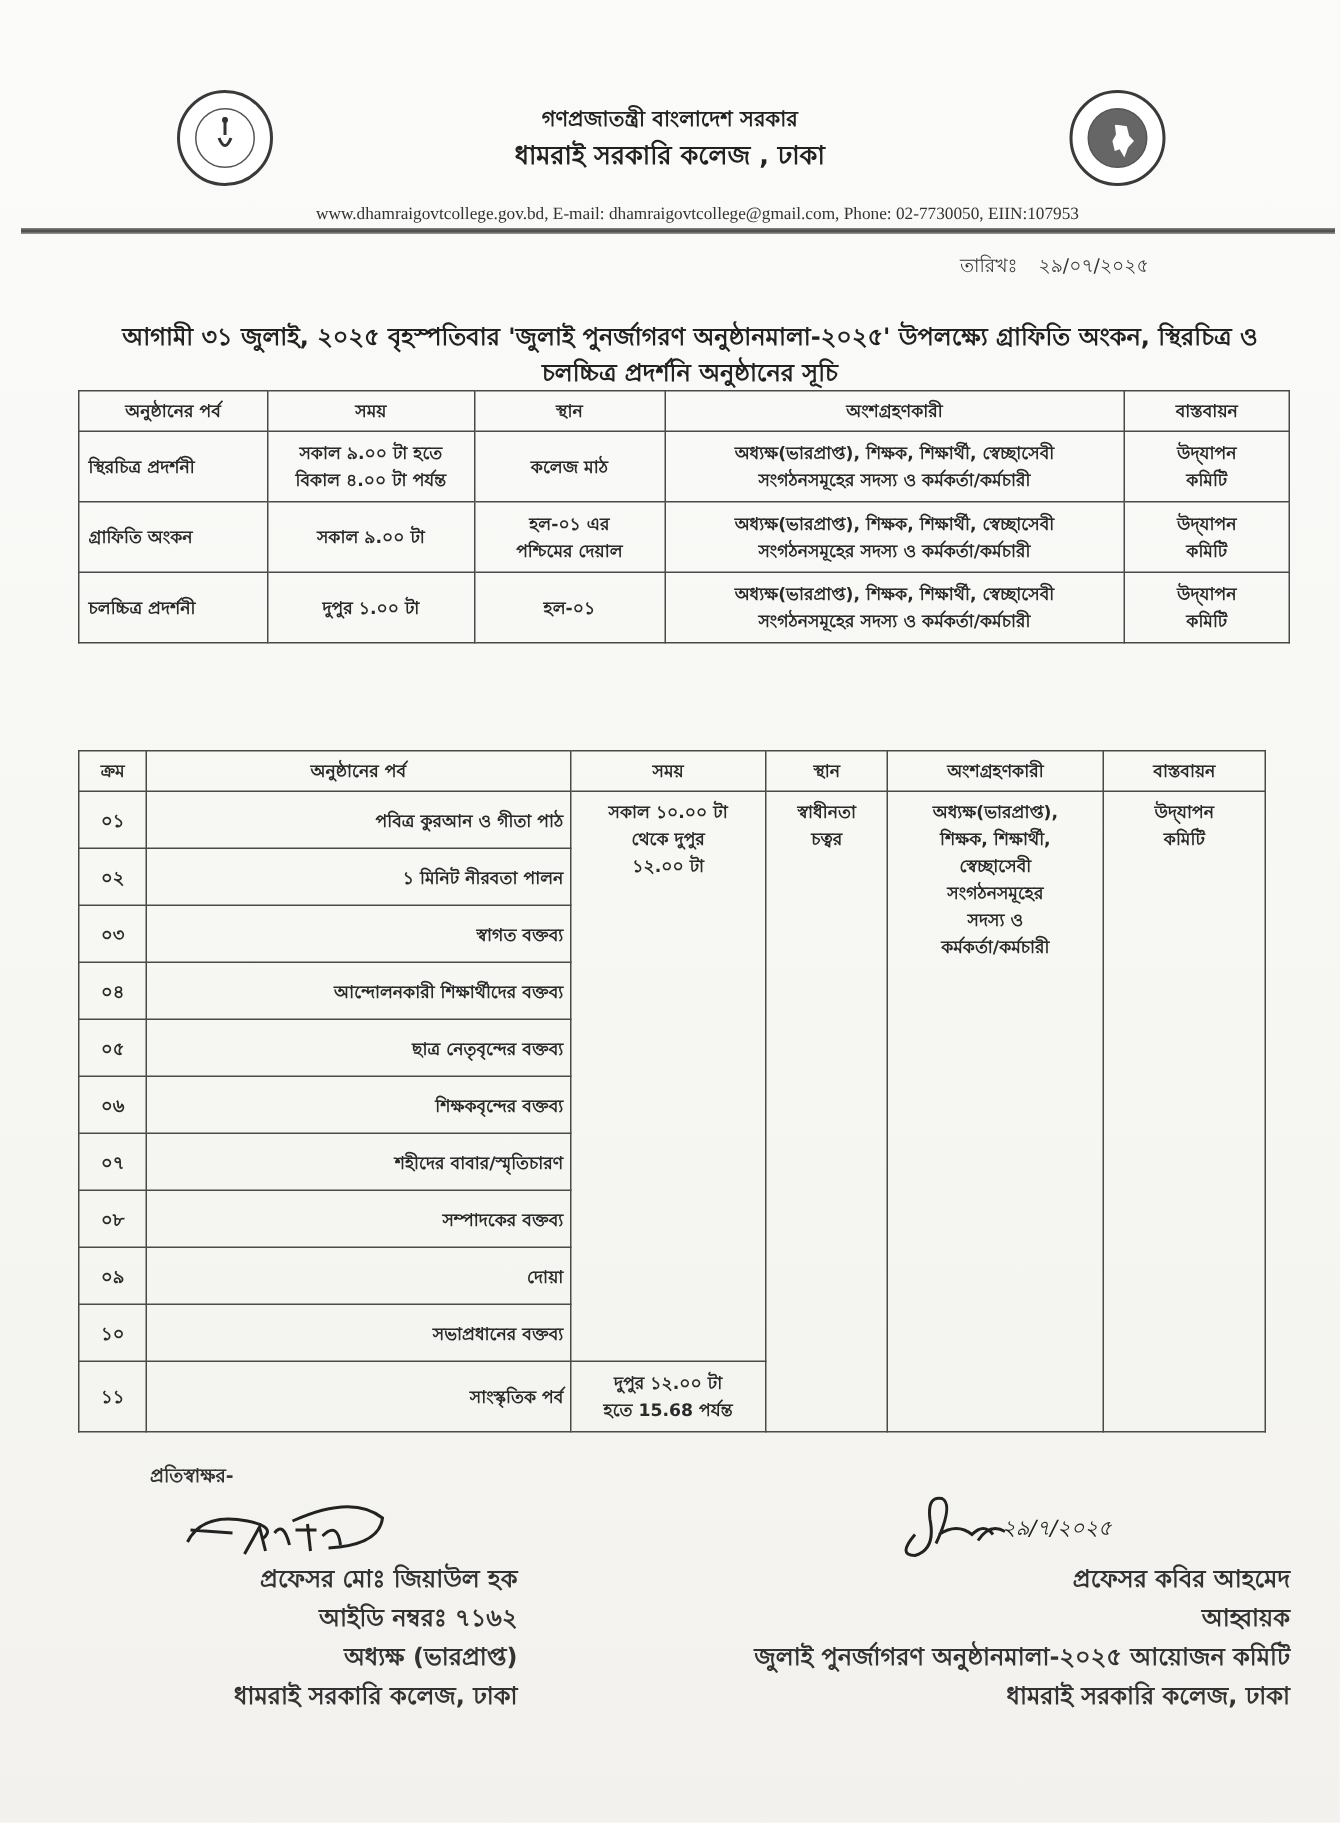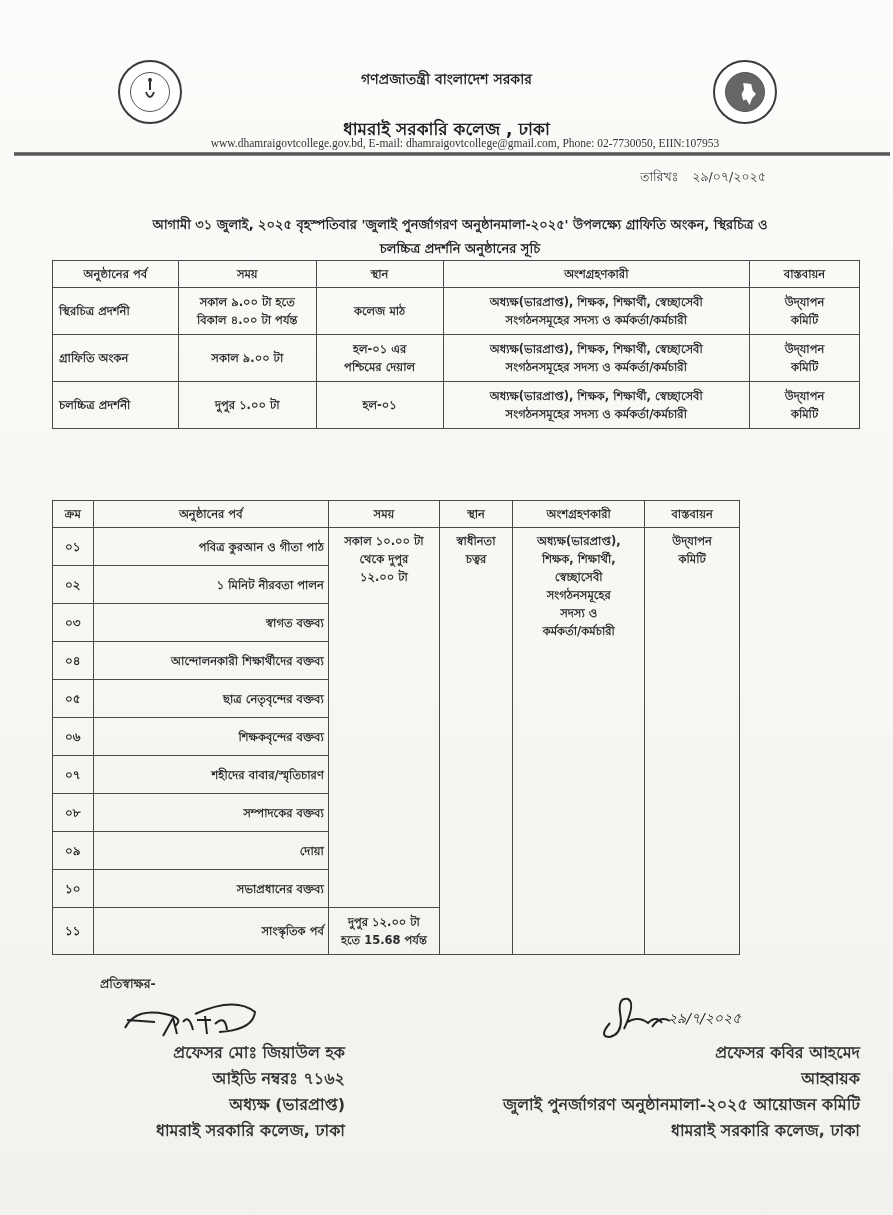--- a/index.html
+++ b/index.html
@@ -32,48 +32,48 @@
   .logo-left .mark {
     position:absolute; left: 22px; top: 14px; width: 16px; height: 28px;
   }
   .logo-right .inner { background: #666; }
   .logo-right .map {
     position:absolute; left: 14px; top: 10px; width: 16px; height: 22px;
     background:#fff; clip-path: polygon(20% 0, 70% 5%, 80% 35%, 100% 50%, 75% 70%, 60% 100%, 40% 75%, 20% 80%, 10% 50%, 25% 30%);
   }
 
   .gov-title { left: 0; width: 893px; top: 68px; font-size: 14px; font-weight: bold; color:#222; }
-  .college-title { left: 0; width: 893px; top: 116px; font-size: 17px; font-weight: bold; color:#222; }
+  .college-title { left: 0; width: 893px; top: 90px; font-size: 17px; font-weight: bold; color:#222; }
   .contact { left: 0; width: 930px; top: 137px; font-family: "Liberation Serif", serif; font-size: 11.5px; color:#333; }
   .header-rule {
     position:absolute; left: 14px; top: 152px; width: 876px; height: 4px;
     background: linear-gradient(180deg, #888 0%, #444 50%, #999 100%);
   }
 
   .date-line { left: 640px; top: 168px; font-size: 12.5px; font-weight: normal; color:#333; }
   .date-line .val { margin-left: 14px; }
 
-  .heading { left: 80px; width: 760px; font-size: 13px; font-weight: bold; line-height: 24px; color:#222; }
+  .heading { left: 80px; width: 760px; font-size: 16px; font-weight: bold; line-height: 24px; color:#222; }
   .heading1 { top: 213px; }
   .heading2 { top: 452px; left: 110px; width: 700px; }
 
   table.sched {
     position: absolute; border-collapse: collapse; background: transparent;
     font-size: 11.5px; font-weight: bold; color:#2a2a2a;
   }
   table.sched th, table.sched td {
     border: 1.5px solid #4a4a4a; padding: 2px 4px; text-align: center; vertical-align: middle;
     line-height: 18px;
   }
   table.sched th { font-weight: bold; height: 22px; }
   .t1 { left: 52px; top: 260px; width: 808px; }
   .t1 td { height: 42px; }
   .t1 td.left { text-align: left; padding-left: 6px; }
 
-  .t2 { left: 52px; top: 500px; width: 688px; }
+  .t2 { left: 52px; top: 500px; width: 792px; }
   .t2 td { height: 33px; }
   .t2 td.left { text-align: right; padding-left: 6px; }
   .t2 td.top { vertical-align: top; padding-top: 4px; }
   .t2 td.num { font-size: 12px; }
   .t2 td.tall { height: 42px; }
 
   .countersign { left: 100px; top: 975px; font-size: 12.5px; font-weight: bold; color:#333; }
 
   .sig-block { font-size: 16px; font-weight: bold; color:#333; text-align: right; line-height: 26px; }
   .sig-left { left: 85px; width: 260px; top: 1040px; }

